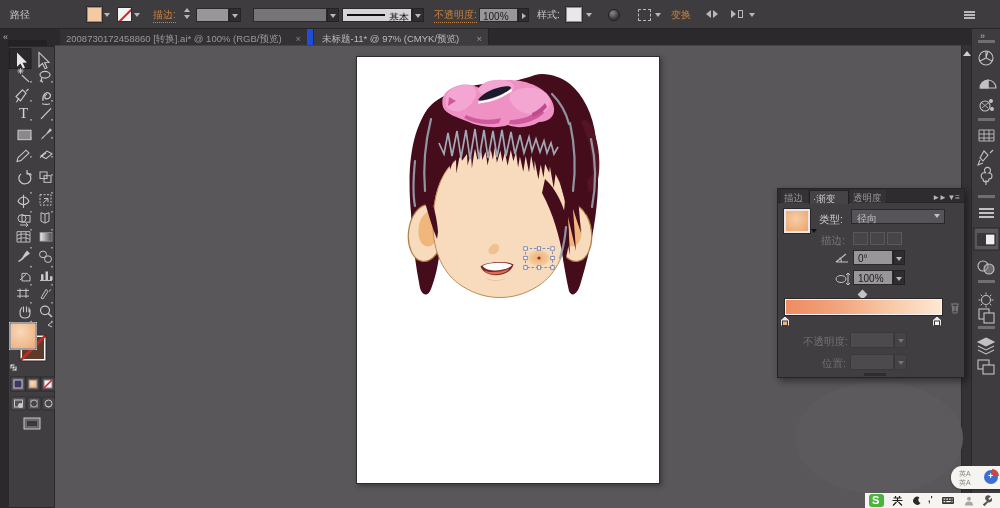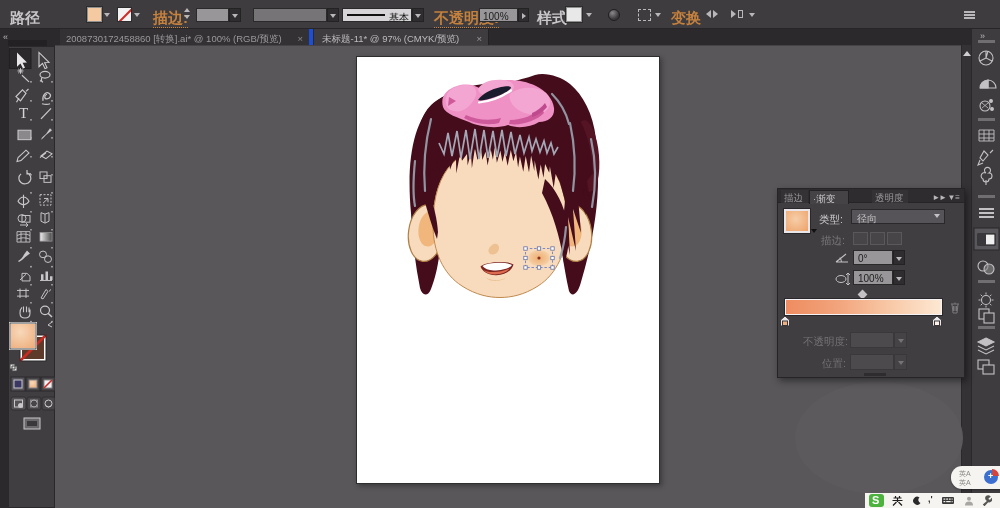--- a/index.html
+++ b/index.html
@@ -1,20 +1,20 @@
 <!DOCTYPE html>
 <html><head>
 <meta charset="utf-8">
 <style>
   * { margin:0; padding:0; box-sizing:border-box; }
   html,body { width:1000px; height:508px; overflow:hidden; background:#59575a;
     font-family:"Liberation Sans", sans-serif; }
   #app { position:relative; width:1000px; height:508px; }
   .abs { position:absolute; }
-  .txt { color:#c8c6c8; font-size:15px; line-height:1; white-space:nowrap;font-weight:bold; }
+  .txt { color:#c8c6c8; font-size:10px; line-height:1; white-space:nowrap; }
   .orange { color:#c5813e; }
   .field { background:#989698; border:1px solid #2a2a2a; color:#1d1d1d;
     font-size:10px; line-height:1; }
   .darkbtn { background:#2f2d2f; border:1px solid #232323; }
   .arr-d { width:0; height:0; border-left:3px solid transparent;
     border-right:3px solid transparent; border-top:4px solid #b9b7b9; }
 </style>
 </head>
 <body>
 <div id="app">
@@ -76,21 +76,21 @@
       <div style="position:absolute;right:0;top:0;width:5px;height:8px;border:1px solid #b9b7b9;"></div>
     </div>
     <div class="abs arr-d" style="left:749px;top:13px;"></div>
 
     <div class="abs" style="left:964px;top:11px;width:11px;height:8px;border-top:2px solid #b9b7b9;border-bottom:2px solid #b9b7b9;">
         <div style="margin-top:1px;height:2px;background:#b9b7b9;"></div>
       </div>
   </div>
 
   <div class="abs" id="tabbar" style="left:0;top:29px;width:1000px;height:16px;background:#2b292b;">
-    <div class="abs" style="left:60px;top:0;width:253px;height:16px;background:#333133;border-right:4px solid #1d4ed8;color:#9a989a;font-size:9.5px;padding:4px 0 0 6px;">2008730172458860 [转换].ai* @ 100% (RGB/预览)<span style="position:absolute;right:6px;top:4px;color:#8a888a;">×</span></div>
+    <div class="abs" style="left:60px;top:0;width:253px;height:16px;background:#333133;border-right:6px solid #1d4ed8;color:#9a989a;font-size:9.5px;padding:4px 0 0 6px;">2008730172458860 [转换].ai* @ 100% (RGB/预览)<span style="position:absolute;right:6px;top:4px;color:#8a888a;">×</span></div>
     <div class="abs" style="left:314px;top:0;width:175px;height:16px;background:#3e3c3e;border-right:1px solid #232123;color:#bdbbbd;font-size:9.5px;padding:4px 0 0 8px;">未标题-11* @ 97% (CMYK/预览)<span style="position:absolute;right:6px;top:4px;color:#9a989a;">×</span></div>
   </div>
 
   <div class="abs" id="canvas" style="left:55px;top:45px;width:906px;height:451px;background:#59575a;overflow:hidden;border-top:1px solid #454345;">
     <div class="abs" id="artboard" style="left:301px;top:10px;width:304px;height:428px;background:#ffffff;border:1px solid #2e2e2e;box-shadow:2px 2px 5px rgba(0,0,0,0.35);"></div>
     <svg id="face" class="abs" style="left:301px;top:10px;" width="304" height="428" viewBox="356 55 304 428">
       <defs>
         <radialGradient id="blushg" cx="50%" cy="50%" r="60%">
           <stop offset="0%" stop-color="#eeaf72"></stop>
           <stop offset="55%" stop-color="#f3c393"></stop>
@@ -368,21 +368,21 @@
       </g>
     </svg>
   </div>
 
 
   <div class="abs" id="gpanel" style="z-index:6;left:777px;top:188px;width:188px;height:190px;background:#403e40;border:1px solid #262426;box-shadow:2px 3px 7px rgba(0,0,0,0.45);">
 
     <div class="abs" style="left:0;top:0;width:186px;height:14px;background:#2e2c2e;border-bottom:1px solid #262426;"></div>
     <div class="abs" style="left:3px;top:1px;width:27px;height:13px;background:#343234;color:#9a989a;font-size:9.5px;padding:2px 0 0 3px;">描边</div>
     <div class="abs" style="left:31px;top:1px;width:40px;height:14px;background:#454345;color:#cac8ca;font-size:9.5px;padding:2px 0 0 3px;border:1px solid #232123;border-bottom:none;">·渐变</div>
-    <div class="abs" style="left:72px;top:1px;width:36px;height:13px;background:#343234;color:#9a989a;font-size:9.5px;padding:2px 0 0 3px;margin-left:22px;">透明度</div>
+    <div class="abs" style="left:72px;top:1px;width:36px;height:13px;background:#343234;color:#9a989a;font-size:9.5px;padding:2px 0 0 3px;">透明度</div>
     <div class="abs" style="right:18px;top:4px;color:#b9b7b9;font-size:8px;letter-spacing:-1px;">►►</div>
     <div class="abs" style="right:4px;top:4px;color:#b9b7b9;font-size:8px;">▼≡</div>
 
     <div class="abs" style="left:6px;top:20px;width:26px;height:24px;background:radial-gradient(circle at 45% 40%, #f6cea8 0%, #f1b686 55%, #eda267 100%);border:2px solid #e8e6e8;outline:1px solid #2a282a;"></div>
     <div class="abs" style="left:33px;top:40px;width:0;height:0;border-left:3px solid transparent;border-right:3px solid transparent;border-top:4px solid #111;"></div>
     <div class="abs" style="left:41px;top:24px;color:#cac8ca;font-size:10.5px;">类型:</div>
     <div class="abs" style="left:73px;top:20px;width:94px;height:15px;background:#565458;border:1px solid #2a282a;color:#c3c1c3;font-size:10px;padding:2px 0 0 5px;">径向</div>
     <div class="abs" style="left:156px;top:25px;width:0;height:0;border-left:3.5px solid transparent;border-right:3.5px solid transparent;border-top:4.5px solid #c3c1c3;"></div>
 
     <div class="abs" style="left:43px;top:45px;color:#7a787a;font-size:10.5px;">描边:</div>

